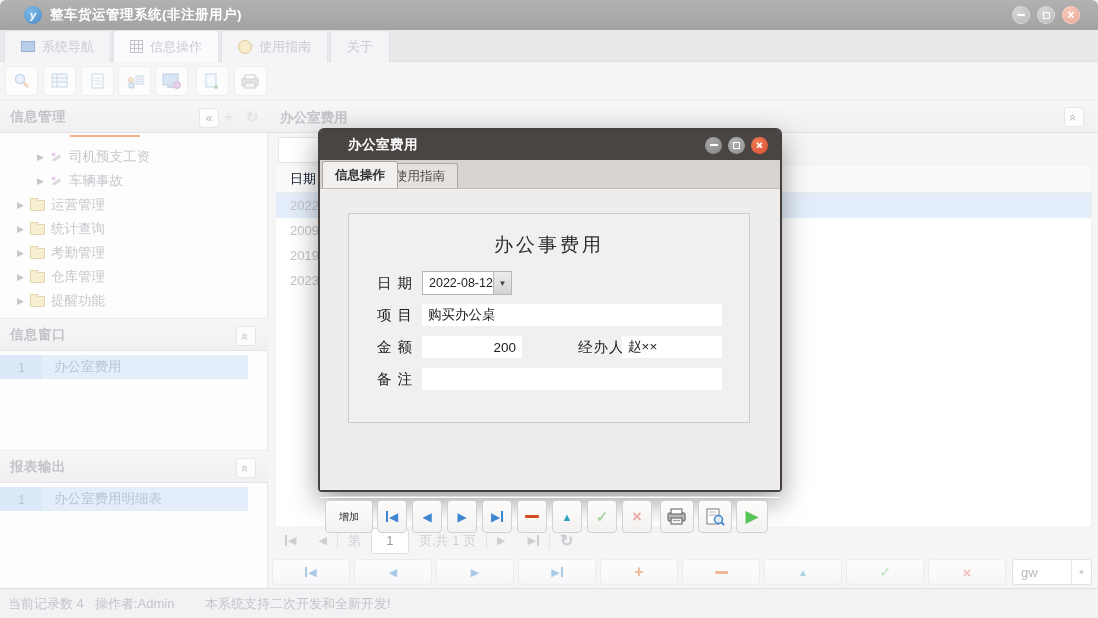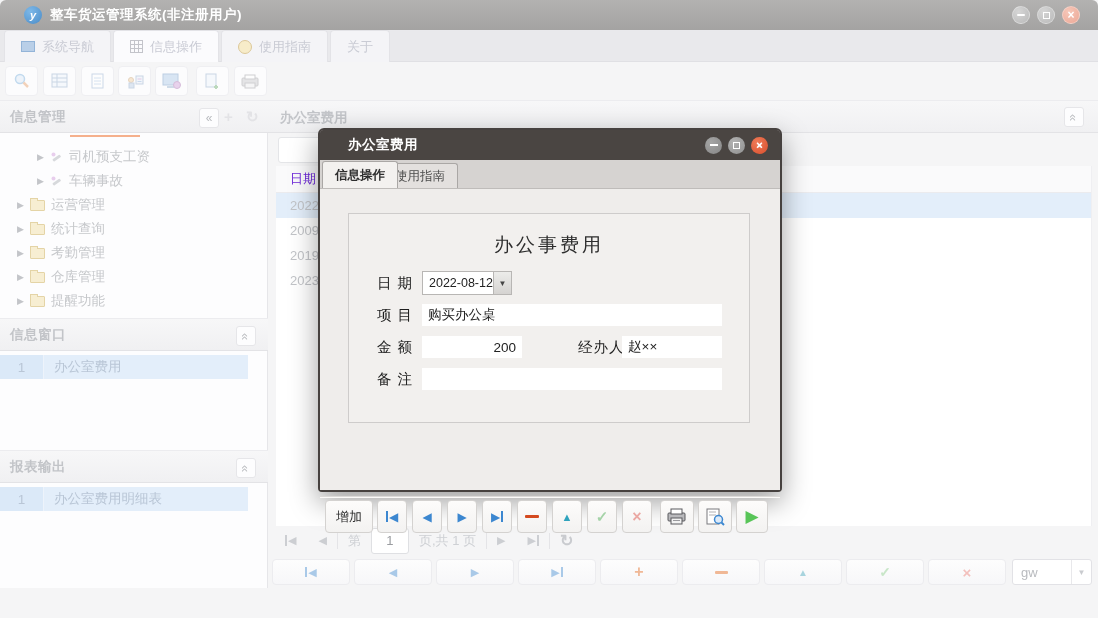--- a/index.html
+++ b/index.html
@@ -79,21 +79,21 @@
   .content-head { position:absolute; left:0; top:0; width:830px; height:33px;
     background:linear-gradient(#f7f7f8,#f0f0f2); border-top:1px solid #ececef;
     border-bottom:1px solid #e3e3e6; }
   .content-title { position:absolute; left:12px; top:8px; font-size:13.5px; color:#c3c5c9; font-weight:bold; }
   .searchbox { position:absolute; left:10px; top:37px; width:210px; height:26px; background:#fff;
     border:1px solid #e4e5e8; border-radius:3px; }
   .grid { position:absolute; left:8px; top:66px; width:816px; height:360px; background:#fff;
     border-right:1px solid #efeff2; }
   .grid-headrow { height:27px; background:#fafafb; border-bottom:1px solid #ebebee;
     display:flex; align-items:center; }
-  .grid-headcell { padding-left:14px; font-size:13px; color:#6d28d9;text-align:center; }
+  .grid-headcell { padding-left:14px; font-size:13px; color:#0f172a;text-align:center; }
   .grid-row { height:25px; display:flex; align-items:center; font-size:13px; color:#c2c4c8; }
   .grid-row.hl { background:#e3eefa; }
   .grid-row span { padding-left:14px; }
 
   .pager { position:absolute; left:0; top:425px; width:830px; height:31px; display:flex;
     align-items:center; color:#ced0d4; font-size:13px; }
   .pager .pg-ic { font-size:11px; color:#ccced2; display:flex; align-items:center; gap:1px; }
   .pager .bar-v { width:2px; height:11px; background:#ccced2; }
   .pg-sep { width:1px; height:16px; background:#e4e4e7; margin:0 10px; }
   .pg-input { width:38px; height:26px; background:#fff; border:1px solid #dfe0e3; border-radius:3px;
@@ -160,21 +160,21 @@
   .dateselect .dval { flex:1; font-size:12.5px; color:#222; display:flex; align-items:center; padding-left:6px; }
   .dateselect .ddbtn { width:18px; background:linear-gradient(#ececea,#d5d3d1); border-left:1px solid #b8b6b4;
     display:flex; align-items:center; justify-content:center; font-size:8px; color:#444; }
   .fin { position:absolute; height:22px; background:#fff; border:none; font-size:13.5px; color:#222;
     font-family:"Liberation Sans",sans-serif; padding:0 6px; outline:none; }
 
   .dlg-toolbar-sep { position:absolute; left:0; top:307px; width:460px; height:1px; background:#dcdad8;
     box-shadow:0 1px 0 #fbfaf9; }
   .dlgbtn { position:absolute; top:311px; height:33px; background:linear-gradient(#fdfcfb,#f3f2f1);
     border:1px solid #d4d2d0; border-radius:4px; display:flex; align-items:center; justify-content:center; }
-  .dlgbtn.add { left:5px; width:48px; font-size:13px; color:#2d2d2d; }
+  .dlgbtn.add { left:5px; width:48px; font-size:10px; color:#2d2d2d; }
   .blue-nav { color:#3c87d0; display:flex; align-items:center; gap:1px; font-size:12px; }
   .blue-nav .bar-v3 { width:2px; height:11px; background:#3c87d0; }
   .d-minus { width:14px; height:3px; background:#d44a20; border-radius:1px; }
   .d-up { color:#2fa3bd; font-size:11px; }
   .d-check { color:#a5d3a8; font-size:15px; font-weight:bold; }
   .d-cross { color:#eba8a3; font-size:16px; font-weight:bold; }
   .d-play { color:#58c558; font-size:17px; line-height:1; }
 
   
   .g-left::before { content:"◀"; }
@@ -452,20 +452,25 @@
         </div>
       <div class="gw-select">
         <span class="val">gw</span>
         <span class="dd">
             <span class="g-dn"></span>
           </span>
       </div>
     </div>
   </div>
 
+  <div class="statusbar">
+    <span class="st1">当前记录数 4</span>
+    <span class="st2">操作者:Admin</span>
+    <span class="st3">本系统支持二次开发和全新开发!</span>
+  </div>
 
   <div class="dialog">
     <div class="dlg-titlebar">
       <span class="dlg-title">办公室费用</span>
       <div class="dlg-controls">
         <div class="dbtn min">
             <span class="dash"></span>
           </div>
         <div class="dbtn max">
             <span class="sq"></span>

